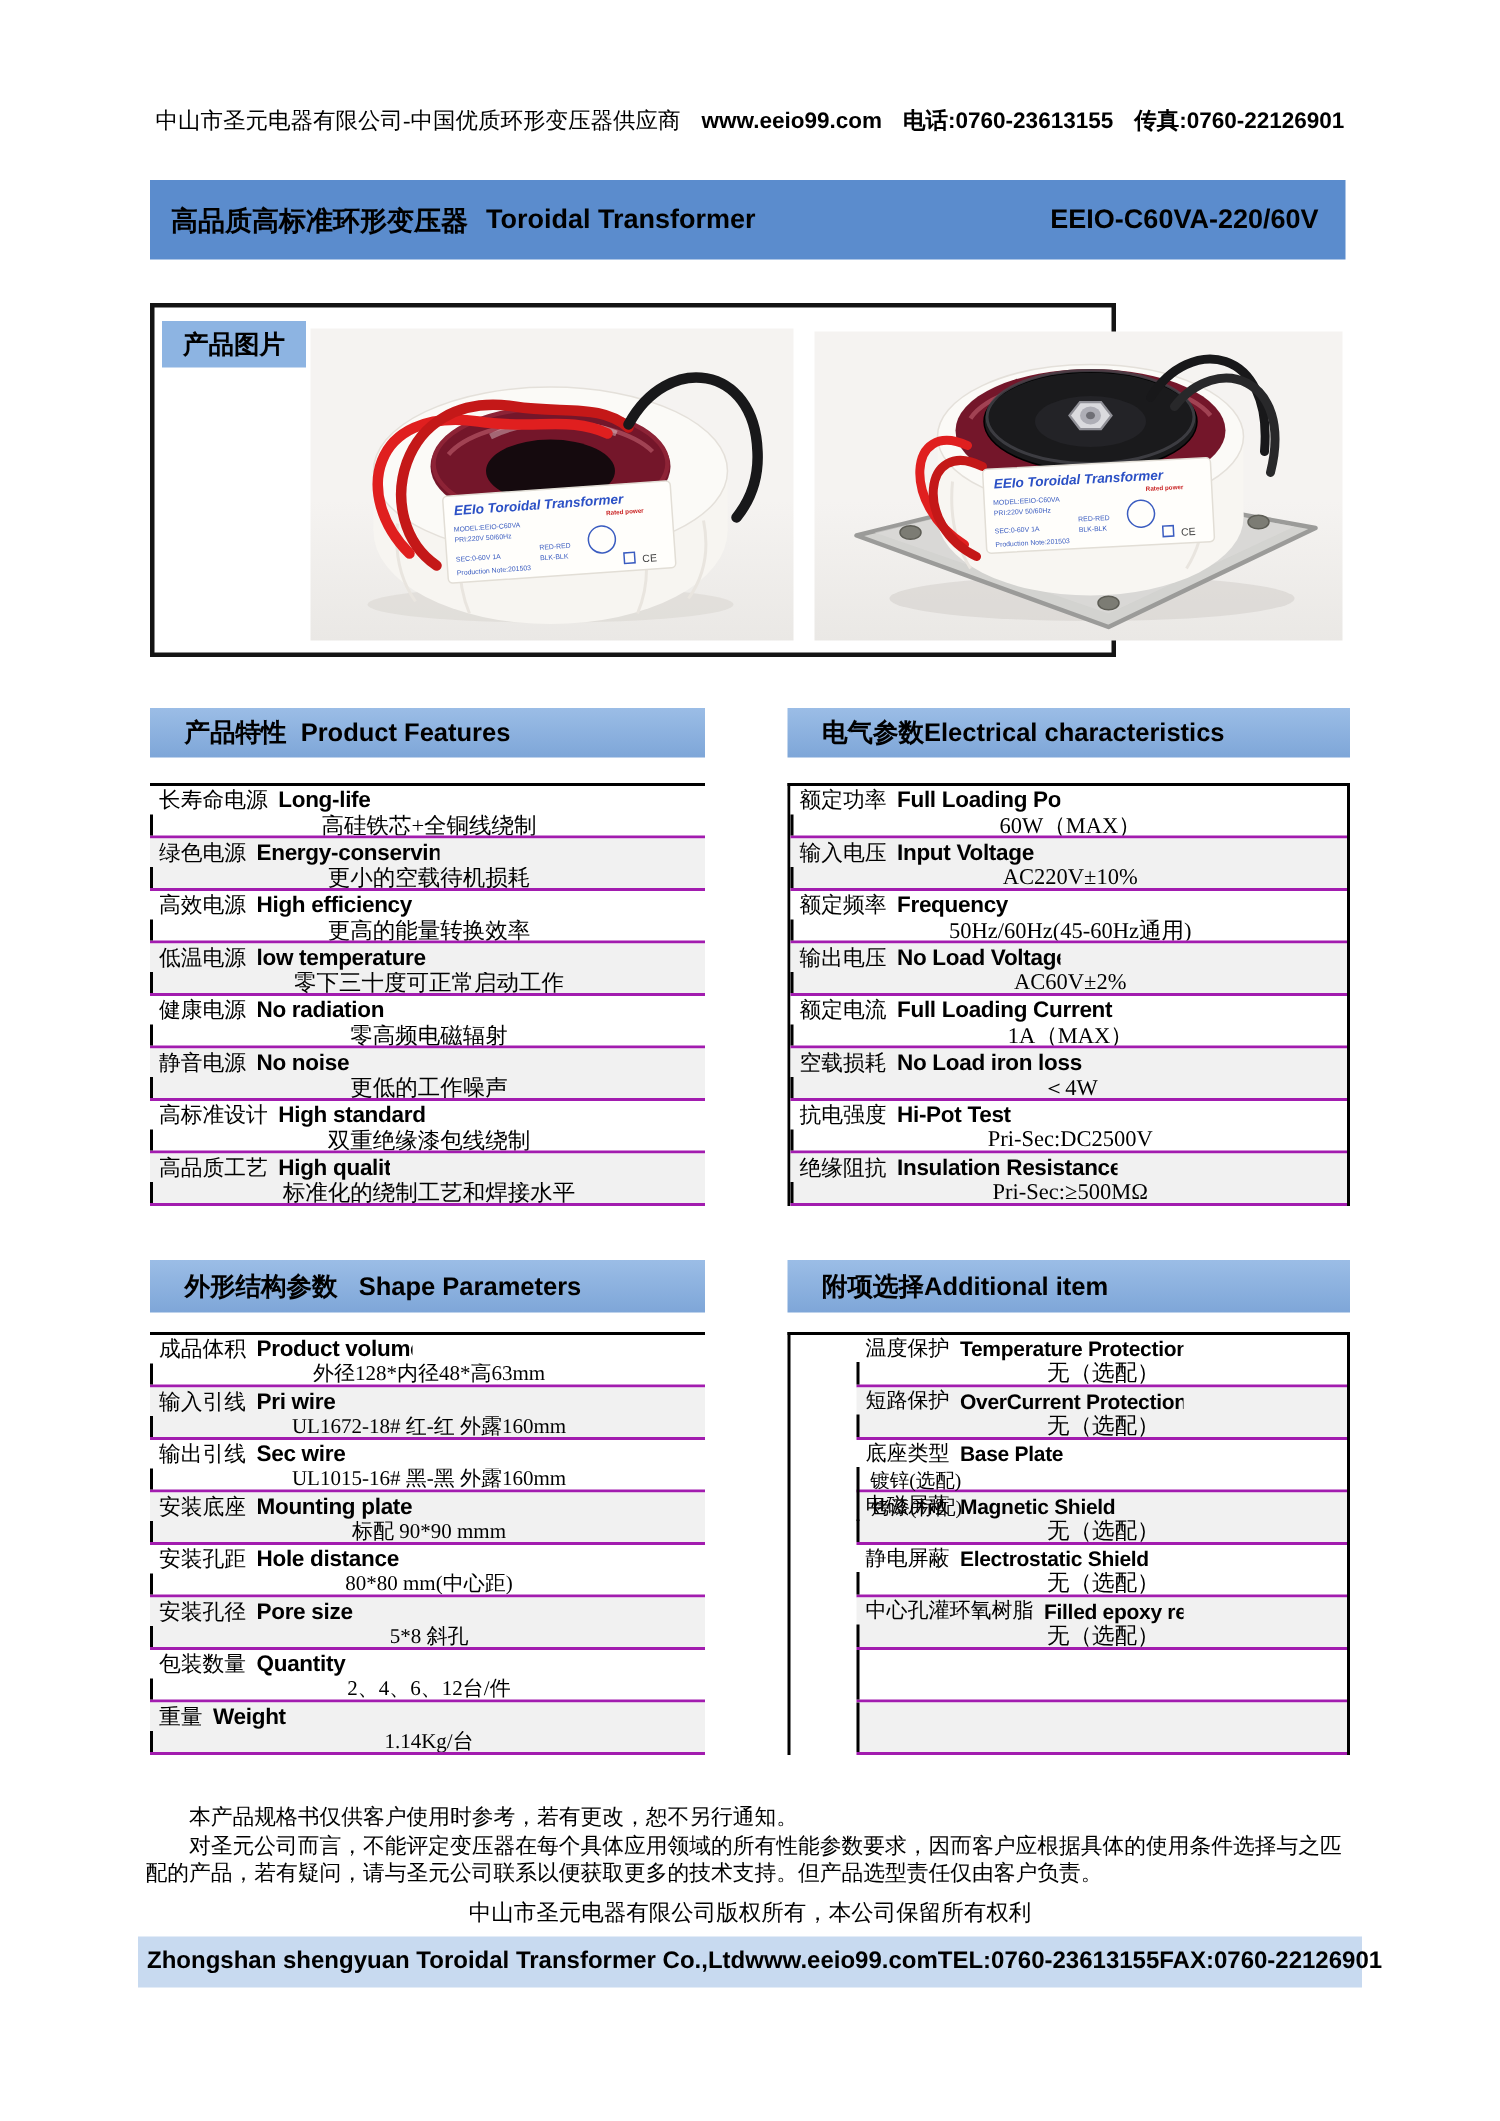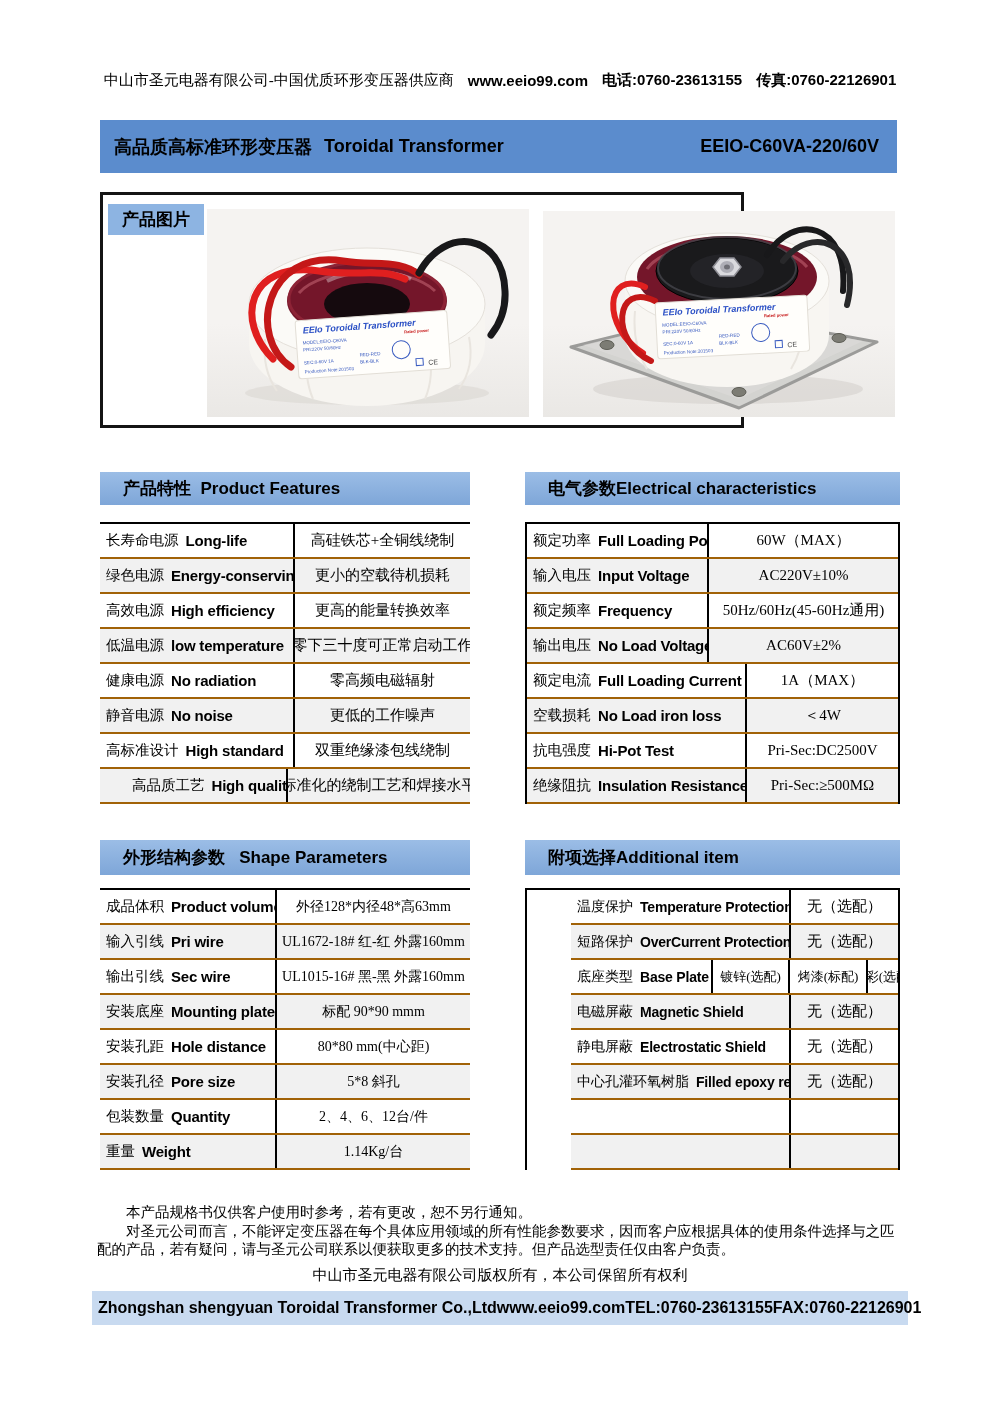--- a/index.html
+++ b/index.html
@@ -22,21 +22,21 @@
     position: absolute; left: 100px; top: 120px; width: 797px; height: 53px;
     background: linear-gradient(180deg, #619ad competitors 0%, #5b8ccd 100%);
     background: #5b8ccd;
     display: flex; align-items: center; justify-content: space-between;
     padding: 0 18px 0 14px; font-weight: bold; font-size: 18px;
   }
   .title-left { display: flex; gap: 12px; align-items: center; }
 
   
   .img-box {
-    position: absolute; left: 100px; top: 192px; width: 644px; height: 236px;
+    position: absolute; left: 100px; top: 202px; width: 644px; height: 236px;
     border: 3px solid #141414; background: #ffffff;
   }
   .img-label {
     position: absolute; left: 5px; top: 9px; width: 96px; height: 31px;
     background: #8db4e2; display: flex; align-items: center; justify-content: center;
     font-weight: bold; font-size: 17px;
   }
   .photo { position: absolute; top: 14px; height: 208px; background: linear-gradient(180deg, #f5f3f1 55%, #eae8e5 100%); }
   .photo-left  { left: 104px; width: 322px; }
   .photo-right { left: 440px; width: 352px; top: 16px; height: 206px; }
@@ -52,21 +52,21 @@
   #shape-bar      { left: 100px; top: 840px; width: 370px; height: 35px; }
   #additional-bar { left: 525px; top: 840px; width: 375px; height: 35px; }
 
   
   .t-table { position: absolute; border-top: 2px solid #000; }
   #features-table   { left: 100px; top: 522px; width: 370px; }
   #electrical-table { left: 525px; top: 522px; width: 375px; border-left: 2px solid #000; border-right: 2px solid #000; }
   #shape-table      { left: 100px; top: 888px; width: 370px; }
   #additional-table { left: 525px; top: 888px; width: 375px; border-left: 2px solid #000; border-right: 2px solid #000; padding-left: 44px; }
 
-  .t-row { display: flex; height: 35px; border-bottom: 2px solid #a16207; background: #fff; }
+  .t-row { display: flex; height: 35px; border-bottom: 2px solid #a21caf; background: #fff; flex-direction: column; }
   .t-row.shaded { background: #f1f1f1; }
   .t-label {
     display: flex; align-items: center; gap: 7px; padding-left: 6px;
     overflow: hidden; white-space: nowrap; flex: none;
   }
   .t-label .cn { font-family: "Liberation Serif", "DejaVu Serif", serif; font-size: 14.5px; }
   .t-label .en { font-weight: bold; font-size: 15px; letter-spacing: -0.2px; }
   .t-value {
     flex: 1; border-left: 2px solid #000; display: flex; align-items: center; justify-content: center;
     font-family: "Liberation Serif", "DejaVu Serif", serif; font-size: 15px;
@@ -244,21 +244,21 @@
         <div class="t-value">更低的工作噪声</div>
       </div>
       <div class="t-row">
         <div class="t-label" style="width: 193px;">
           <span class="cn">高标准设计</span>
           <span class="en">High standard</span>
         </div>
         <div class="t-value">双重绝缘漆包线绕制</div>
       </div>
       <div class="t-row shaded">
-        <div class="t-label" style="width: 160px; margin-left: 26px;">
+        <div class="t-label" style="width: 160px;">
           <span class="cn">高品质工艺</span>
           <span class="en">High quality</span>
         </div>
         <div class="t-value">标准化的绕制工艺和焊接水平</div>
       </div>
     </div>
   <div class="t-table" id="electrical-table">
       <div class="t-row">
         <div class="t-label" style="width: 180px;">
           <span class="cn">额定功率</span>

